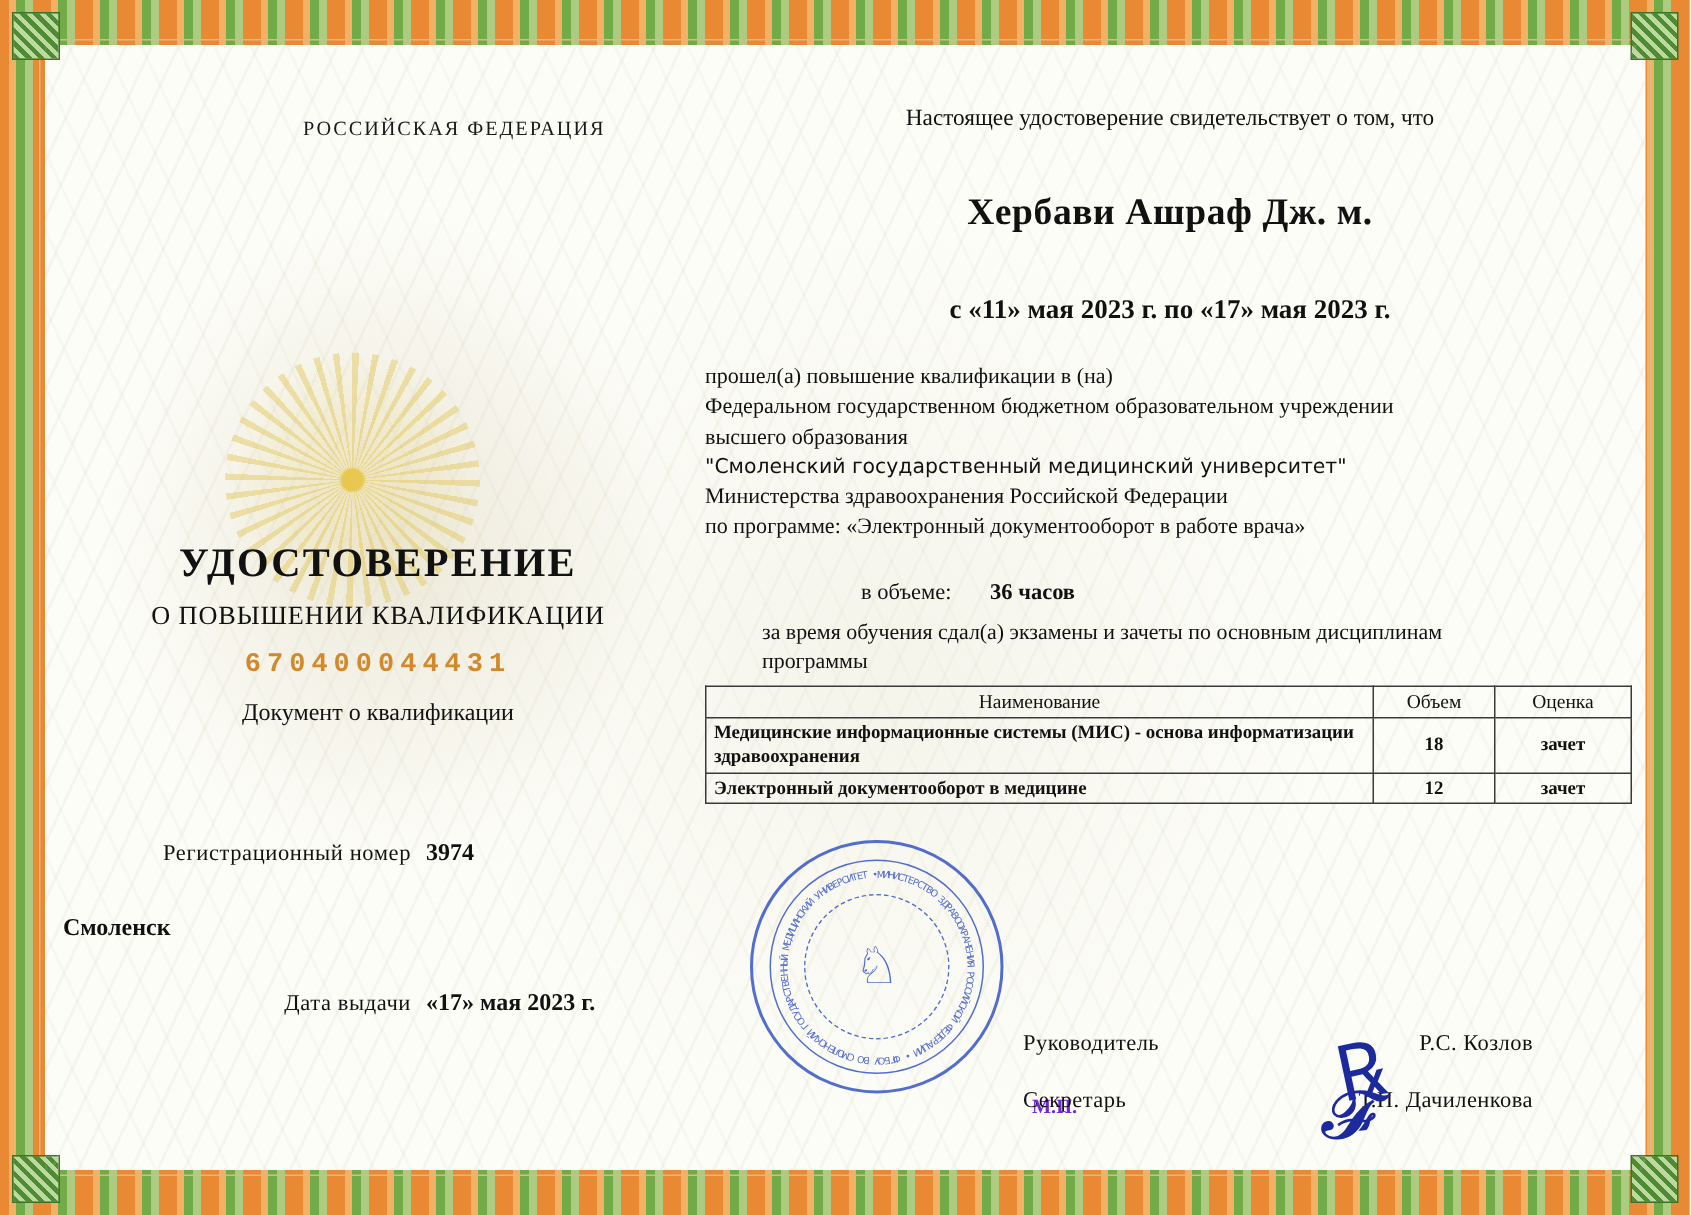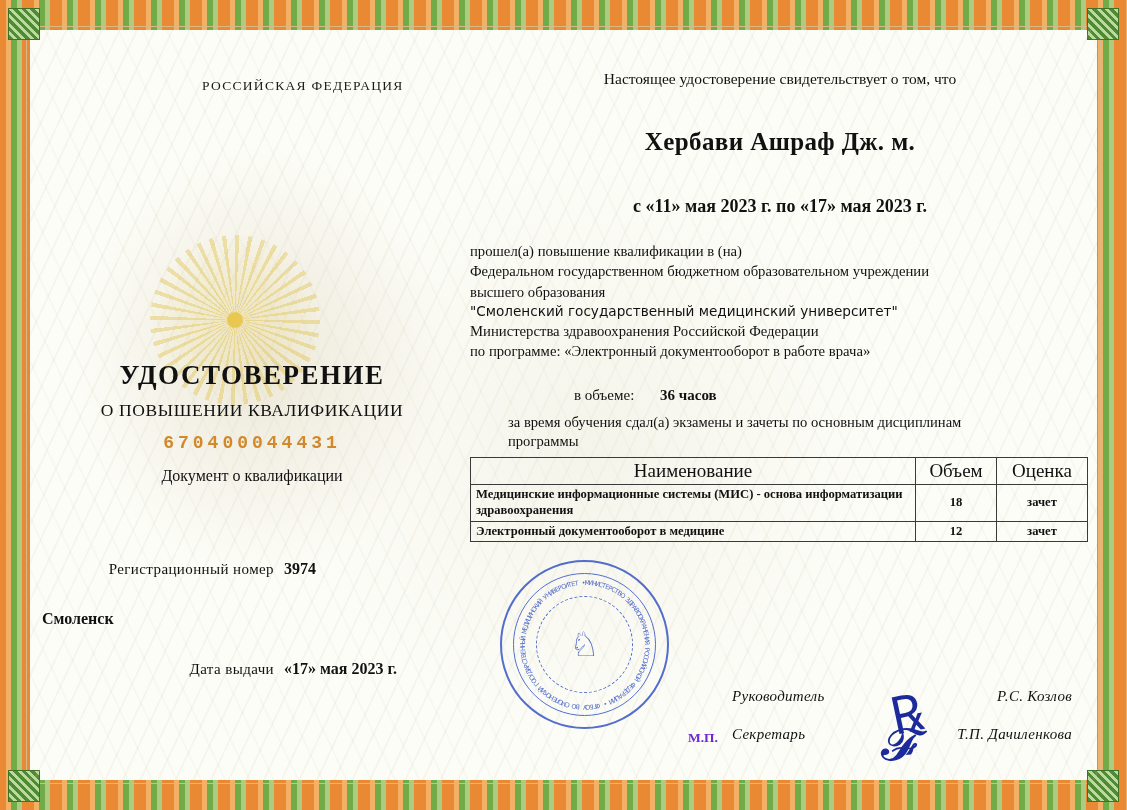--- a/index.html
+++ b/index.html
@@ -214,45 +214,44 @@
   }
   table.disciplines th,
   table.disciplines td {
     border: 1px solid #3a3a3a;
     padding: 2px 5px;
     font-size: 12.6px;
   }
   table.disciplines th {
     font-weight: normal;
     text-align: center;
-    font-size: 19px;
+    font-size: 13px;
   }
   table.disciplines td.name {
     font-weight: bold;
     line-height: 1.25;
     margin-left: 36px;
   }
   table.disciplines td.num,
   table.disciplines td.mark {
     text-align: center;
     font-weight: bold;
   }
   .col-name { width: 440px; }
   .col-vol  { width: 80px; }
   .col-mark { width: 90px; }
 
   
   .sign-area {
     position: absolute;
-    left: 702px;
+    left: 652px;
     top: 658px;
     width: 340px;
     font-size: 15px;
     color: #111;
-    font-style: italic;
   }
   .sign-row {
     display: flex;
     justify-content: space-between;
     align-items: baseline;
     margin-bottom: 21px;
   }
   .sign-row .role { letter-spacing: 0.3px; }
   .sign-row .person { letter-spacing: 0.3px; }
   .mp {

